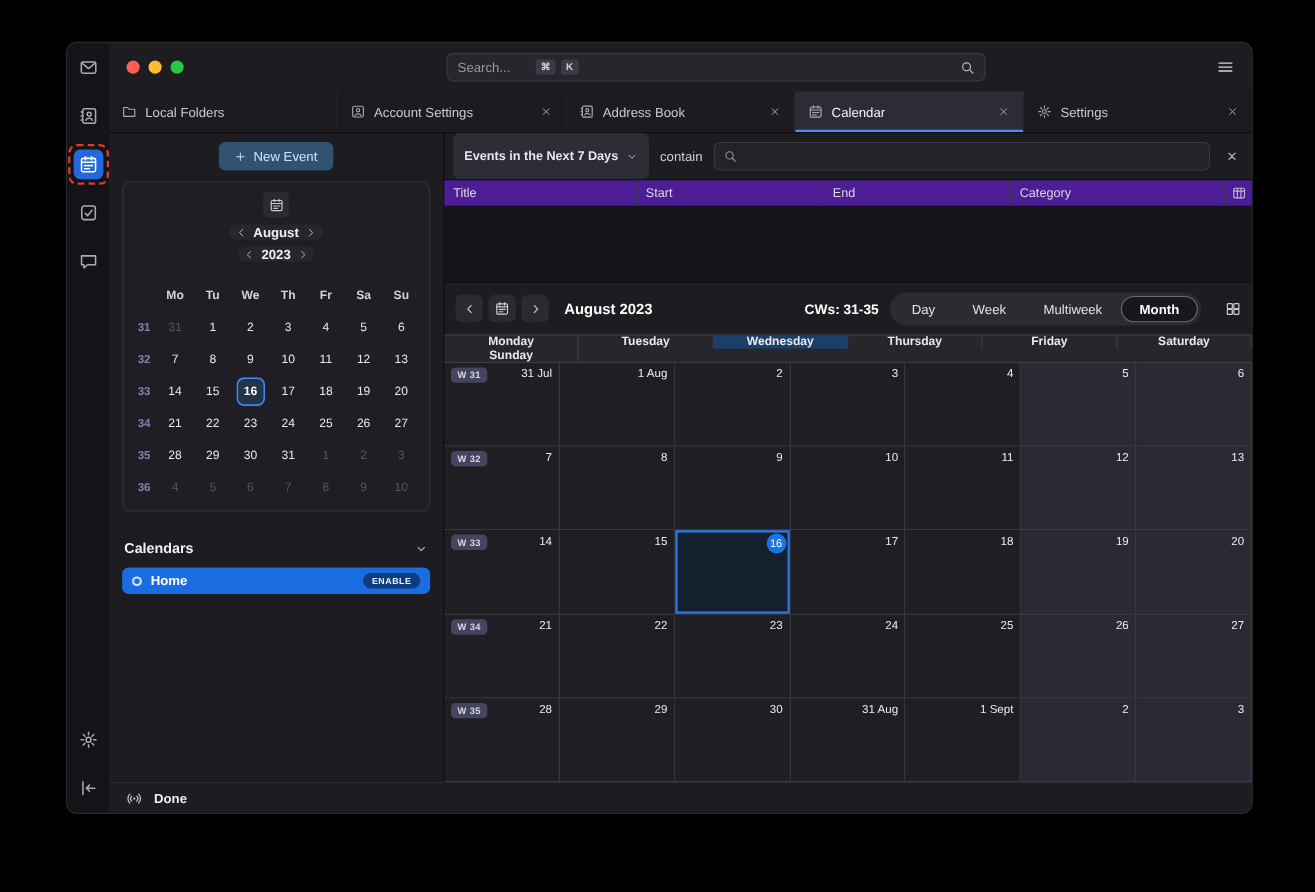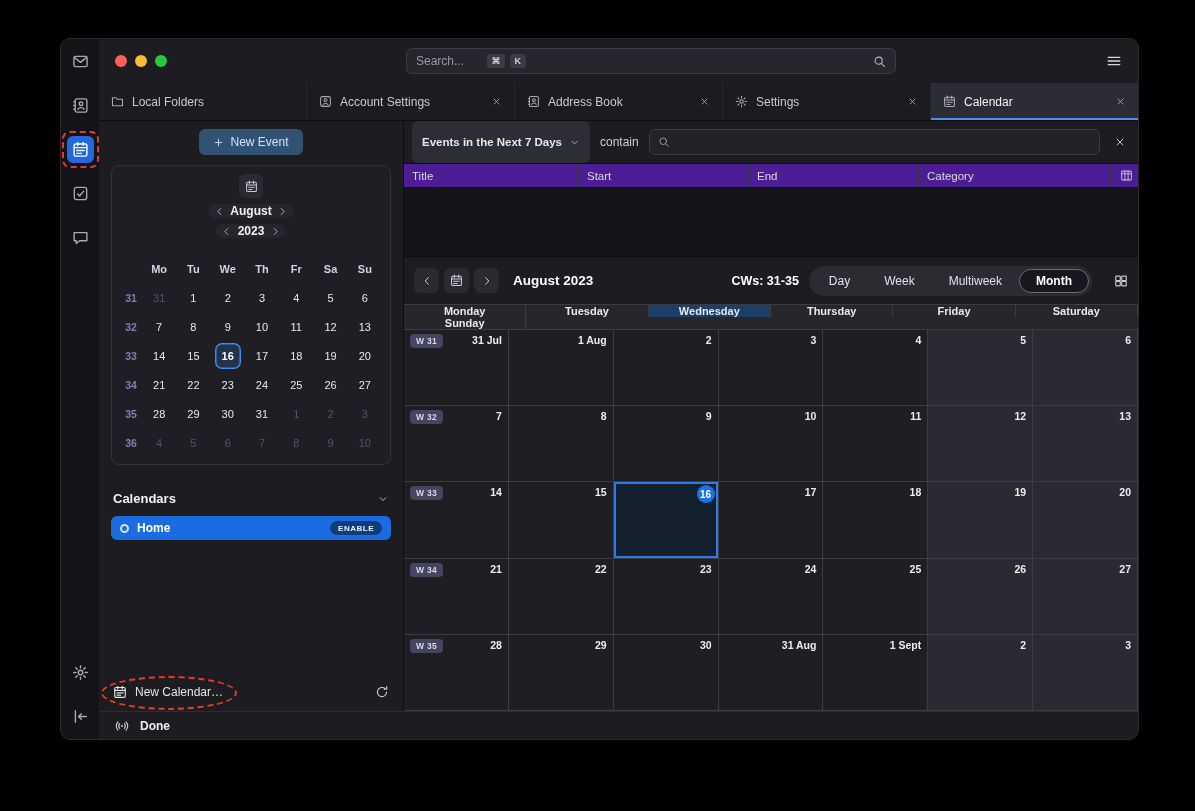--- a/index.html
+++ b/index.html
@@ -132,21 +132,21 @@
   .month-head{flex:0 0 20px;display:grid;grid-template-columns:repeat(6,1fr);background:#26262b;
     border-top:1px solid #3c3c44;border-bottom:1px solid #3c3c44;}
   .mv-head{font-size:11px;font-weight:bold;color:#e8e8ee;display:flex;align-items:center;
     justify-content:center;border-right:1px solid #3c3c44;}
   .mv-head.hl{background:#1c3f69;}
   .month-grid{flex:1;display:grid;grid-template-rows:repeat(5,1fr);min-height:0;}
   .mv-row{display:grid;grid-template-columns:repeat(7,1fr);min-height:0;}
   .mv-cell{position:relative;border-right:1px solid #3c3c44;border-bottom:1px solid #3c3c44;background:#1e1e23;}
   .mv-cell.weekend{background:#2a2a32;}
   .mv-cell.today{background:#15202e;box-shadow:inset 0 0 0 2px var(--accent);}
-  .mv-daynum{position:absolute;top:4px;right:6px;font-size:10.5px;font-weight:bold;color:#ececf2;}
+  .mv-daynum{position:absolute;top:4px;right:6px;font-size:10.5px;font-weight:normal;color:#ececf2;}
   .mv-daynum.today-badge{top:3px;right:3px;width:18px;height:18px;border-radius:50%;
     background:var(--today);color:#fff;display:flex;align-items:center;justify-content:center;font-size:10px;}
   .mv-badge{position:absolute;top:4px;left:6px;background:#45455f;color:#d8d8ea;font-size:8.5px;
     font-weight:bold;padding:2px 6px;border-radius:4px;letter-spacing:.3px;}
 
   .statusbar{flex:0 0 28px;border-top:1px solid #2c2c33;display:flex;align-items:center;gap:11px;
     padding:0 16px;color:#c9c9d2;}
   .status-text{font-size:12px;font-weight:bold;color:#ececf2;}
 </style>
 </head>
@@ -277,43 +277,43 @@
                 <path d="M5.7 11.6 c.7-2.2 4.9-2.2 5.6 0"></path>
               </svg>
             </span>
             <span class="tab-label">Address Book</span>
             <span class="tab-close icn-slot">
               <svg viewBox="0 0 16 16" width="11" height="11" fill="none" stroke="currentColor" stroke-width="1.3" stroke-linecap="round" stroke-linejoin="round">
                 <path d="M4.2 4.2 l7.6 7.6 M11.8 4.2 l-7.6 7.6"></path>
               </svg>
             </span>
           </div>
-          <div class="tab">
-            <span class="icn-slot">
-              <svg viewBox="0 0 16 16" width="13" height="13" fill="none" stroke="currentColor" stroke-width="1.3" stroke-linecap="round" stroke-linejoin="round">
-                <circle cx="8" cy="8" r="2.1"></circle>
-                <path d="M8 1.6 v2.1 M8 12.3 v2.1 M1.6 8 h2.1 M12.3 8 h2.1 M3.5 3.5 l1.5 1.5 M11 11 l1.5 1.5 M12.5 3.5 L11 5 M5 11 l-1.5 1.5"></path>
-              </svg>
-            </span>
-            <span class="tab-label">Settings</span>
-            <span class="tab-close icn-slot">
-              <svg viewBox="0 0 16 16" width="11" height="11" fill="none" stroke="currentColor" stroke-width="1.3" stroke-linecap="round" stroke-linejoin="round">
-                <path d="M4.2 4.2 l7.6 7.6 M11.8 4.2 l-7.6 7.6"></path>
-              </svg>
-            </span>
-          </div>
           <div class="tab active">
             <span class="icn-slot">
               <svg viewBox="0 0 16 16" width="13" height="13" fill="none" stroke="currentColor" stroke-width="1.3" stroke-linecap="round" stroke-linejoin="round">
                 <rect x="2" y="2.8" width="12" height="11.4" rx="1.4"></rect>
                 <path d="M2 6.2 h12 M5.4 1.4 v2.8 M10.6 1.4 v2.8"></path>
                 <path d="M4.6 9 h1.6 M7.2 9 h1.6 M9.8 9 h1.6 M4.6 11.6 h1.6 M7.2 11.6 h1.6"></path>
               </svg>
             </span>
             <span class="tab-label">Calendar</span>
+            <span class="tab-close icn-slot">
+              <svg viewBox="0 0 16 16" width="11" height="11" fill="none" stroke="currentColor" stroke-width="1.3" stroke-linecap="round" stroke-linejoin="round">
+                <path d="M4.2 4.2 l7.6 7.6 M11.8 4.2 l-7.6 7.6"></path>
+              </svg>
+            </span>
+          </div>
+          <div class="tab">
+            <span class="icn-slot">
+              <svg viewBox="0 0 16 16" width="13" height="13" fill="none" stroke="currentColor" stroke-width="1.3" stroke-linecap="round" stroke-linejoin="round">
+                <circle cx="8" cy="8" r="2.1"></circle>
+                <path d="M8 1.6 v2.1 M8 12.3 v2.1 M1.6 8 h2.1 M12.3 8 h2.1 M3.5 3.5 l1.5 1.5 M11 11 l1.5 1.5 M12.5 3.5 L11 5 M5 11 l-1.5 1.5"></path>
+              </svg>
+            </span>
+            <span class="tab-label">Settings</span>
             <span class="tab-close icn-slot">
               <svg viewBox="0 0 16 16" width="11" height="11" fill="none" stroke="currentColor" stroke-width="1.3" stroke-linecap="round" stroke-linejoin="round">
                 <path d="M4.2 4.2 l7.6 7.6 M11.8 4.2 l-7.6 7.6"></path>
               </svg>
             </span>
           </div>
         </div>
 
       <div class="content-row">
 
@@ -445,43 +445,20 @@
           <div class="cal-list" id="cal-list">
               <div class="cal-row selected">
                 <span class="cal-dot"></span>
                 <span class="cal-name">Home</span>
                 <span class="cal-badge">ENABLE</span>
               </div>
             </div>
 
           <span class="sidebar-fill"></span>
 
-          <div class="sidebar-bottom">
-            <div class="newcal-wrap">
-              <span class="annotation-ellipse"></span>
-              <button class="newcal-btn">
-                <span class="icn-slot">
-                    <svg viewBox="0 0 16 16" width="14" height="14" fill="none" stroke="currentColor" stroke-width="1.3" stroke-linecap="round" stroke-linejoin="round">
-                      <rect x="2" y="2.8" width="12" height="11.4" rx="1.4"></rect>
-                      <path d="M2 6.2 h12 M5.4 1.4 v2.8 M10.6 1.4 v2.8"></path>
-                      <path d="M4.6 9 h1.6 M7.2 9 h1.6 M9.8 9 h1.6 M4.6 11.6 h1.6 M7.2 11.6 h1.6"></path>
-                    </svg>
-                  </span>
-                <span>New Calendar…</span>
-              </button>
-            </div>
-            <button class="sync-btn">
-              <span class="icn-slot">
-                  <svg viewBox="0 0 16 16" width="14" height="14" fill="none" stroke="currentColor" stroke-width="1.3" stroke-linecap="round" stroke-linejoin="round">
-                    <path d="M13.2 8 a5.2 5.2 0 1 1-1.6-3.7"></path>
-                    <path d="M13.4 1.8 v3 h-3"></path>
-                  </svg>
-                </span>
-            </button>
-          </div>
         </div>
 
         <div class="main">
 
           <div class="filterbar">
             <button class="range-dd">
               <span>Events in the Next 7 Days</span>
               <span class="icn-slot">
                   <svg viewBox="0 0 16 16" width="11" height="11" fill="none" stroke="currentColor" stroke-width="1.3" stroke-linecap="round" stroke-linejoin="round">
                     <path d="M4.2 6.2 L8 10 l3.8-3.8"></path>

